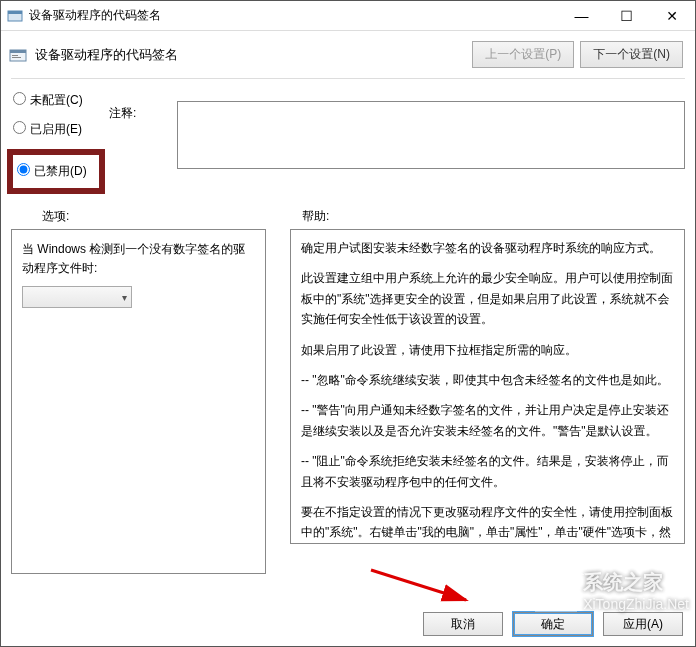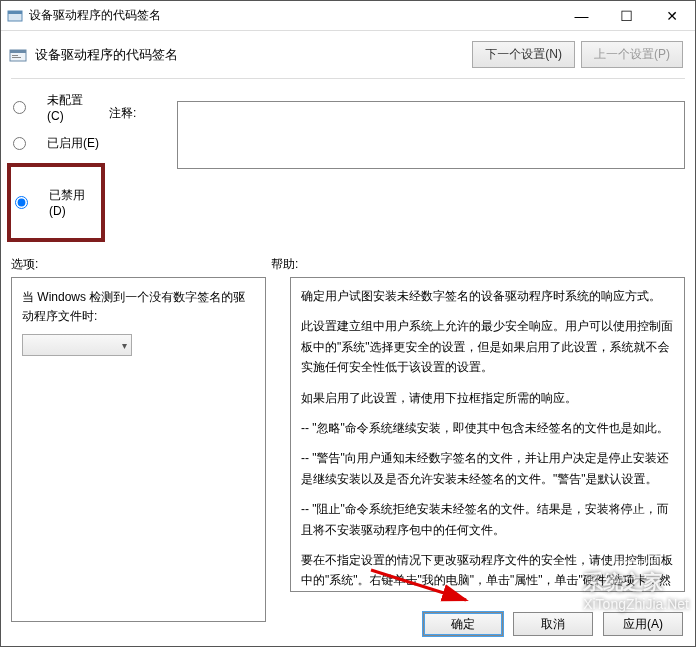--- a/index.html
+++ b/index.html
@@ -62,29 +62,29 @@
       display: flex;
       padding: 0 10px;
       gap: 8px;
     }
     .radio-col {
       width: 90px;
       padding-top: 6px;
     }
     .radio-item {
       display: flex;
-      align-items: center;
-      gap: 21px;
+      align-items: flex-start;
+      gap: 4px;
       margin-bottom: 10px;
       font-size: 12px;
       padding: 1px 2px;
     }
     .radio-item.highlighted {
-      border: 4px solid #7f1d1d;
-      padding: 20px 4px;
+      border: 6px solid #7f1d1d;
+      padding: 8px 4px;
       margin-left: -4px;
       margin-right: -4px;
     }
     .radio-item input[type=radio]{
       width: 13px; height: 13px;
     }
     .fields-col {
       flex: 1;
       padding-top: 16px;
     }
@@ -115,20 +115,21 @@
       height: 38px;
       border: 1px solid #888;
       background: #f5f5f5;
       padding: 3px 6px;
       font-size: 12px;
       overflow: auto;
     }
     .section-labels {
       display: flex;
       padding: 4px 10px 4px 10px;
+      margin-left: 31px;
     }
     .section-labels .lbl-left { width: 260px; }
     .lower-row {
       display: flex;
       padding: 0 10px;
       gap: 24px;
     }
     .options-panel {
       width: 255px;
       height: 345px;
@@ -187,21 +188,20 @@
       bottom: 34px;
       display: flex;
       align-items: center;
       gap: 6px;
       color: rgba(255,255,255,0.85);
       text-shadow: 0 0 4px rgba(0,0,0,0.6), 0 0 4px rgba(0,0,0,0.6);
       font-size: 20px;
       font-weight: bold;
       pointer-events: none;
       opacity: 0.55;
-      flex-direction: column;
     }
     .watermark-house {
       width: 42px; height: 42px;
       border: 3px solid rgba(255,255,255,0.85);
       position: relative;
       opacity: 0.85;
     }
     .watermark-house::before{
       content:"";
       position:absolute;
@@ -247,22 +247,22 @@
   <span class="header-icon">
     <svg viewBox="0 0 18 18">
         <rect x="1" y="4" width="16" height="11" fill="#eef3f8" stroke="#6a8aa8"></rect>
         <rect x="1" y="4" width="16" height="3" fill="#6a8aa8"></rect>
         <rect x="3" y="9" width="6" height="1" fill="#888"></rect>
         <rect x="3" y="11" width="9" height="1" fill="#888"></rect>
       </svg>
   </span>
   <span class="header-title">设备驱动程序的代码签名</span>
   <div class="nav-buttons">
+    <button class="nav-btn disabled"><span>上一个设置(P)</span></button>
     <button class="nav-btn"><span>下一个设置(N)</span></button>
-    <button class="nav-btn disabled"><span>上一个设置(P)</span></button>
   </div>
 </div>
 <div class="hr"></div>
 
 <div class="body-area">
   <div class="radio-col">
     <label class="radio-item">
       <input type="radio" name="cfg" style="">
       <span>未配置(C)</span>
     </label>
@@ -301,22 +301,22 @@
     <p>此设置建立组中用户系统上允许的最少安全响应。用户可以使用控制面板中的"系统"选择更安全的设置，但是如果启用了此设置，系统就不会实施任何安全性低于该设置的设置。</p>
     <p>如果启用了此设置，请使用下拉框指定所需的响应。</p>
     <p>-- "忽略"命令系统继续安装，即使其中包含未经签名的文件也是如此。</p>
     <p>-- "警告"向用户通知未经数字签名的文件，并让用户决定是停止安装还是继续安装以及是否允许安装未经签名的文件。"警告"是默认设置。</p>
     <p>-- "阻止"命令系统拒绝安装未经签名的文件。结果是，安装将停止，而且将不安装驱动程序包中的任何文件。</p>
     <p>要在不指定设置的情况下更改驱动程序文件的安全性，请使用控制面板中的"系统"。右键单击"我的电脑"，单击"属性"，单击"硬件"选项卡，然后单击"驱动程序签名"按钮。</p>
   </div>
 </div>
 
 <div class="footer">
+  <button class="footer-btn">取消</button>
   <button class="footer-btn primary">确定</button>
-  <button class="footer-btn">取消</button>
   <button class="footer-btn">应用(A)</button>
 </div>
 
 <div class="arrow">
   <svg width="110" height="40">
     <defs>
       <marker id="ah" markerWidth="10" markerHeight="10" refX="8" refY="3" orient="auto">
         <path d="M0,0 L0,6 L9,3 z" fill="#d00"></path>
       </marker>
     </defs>

